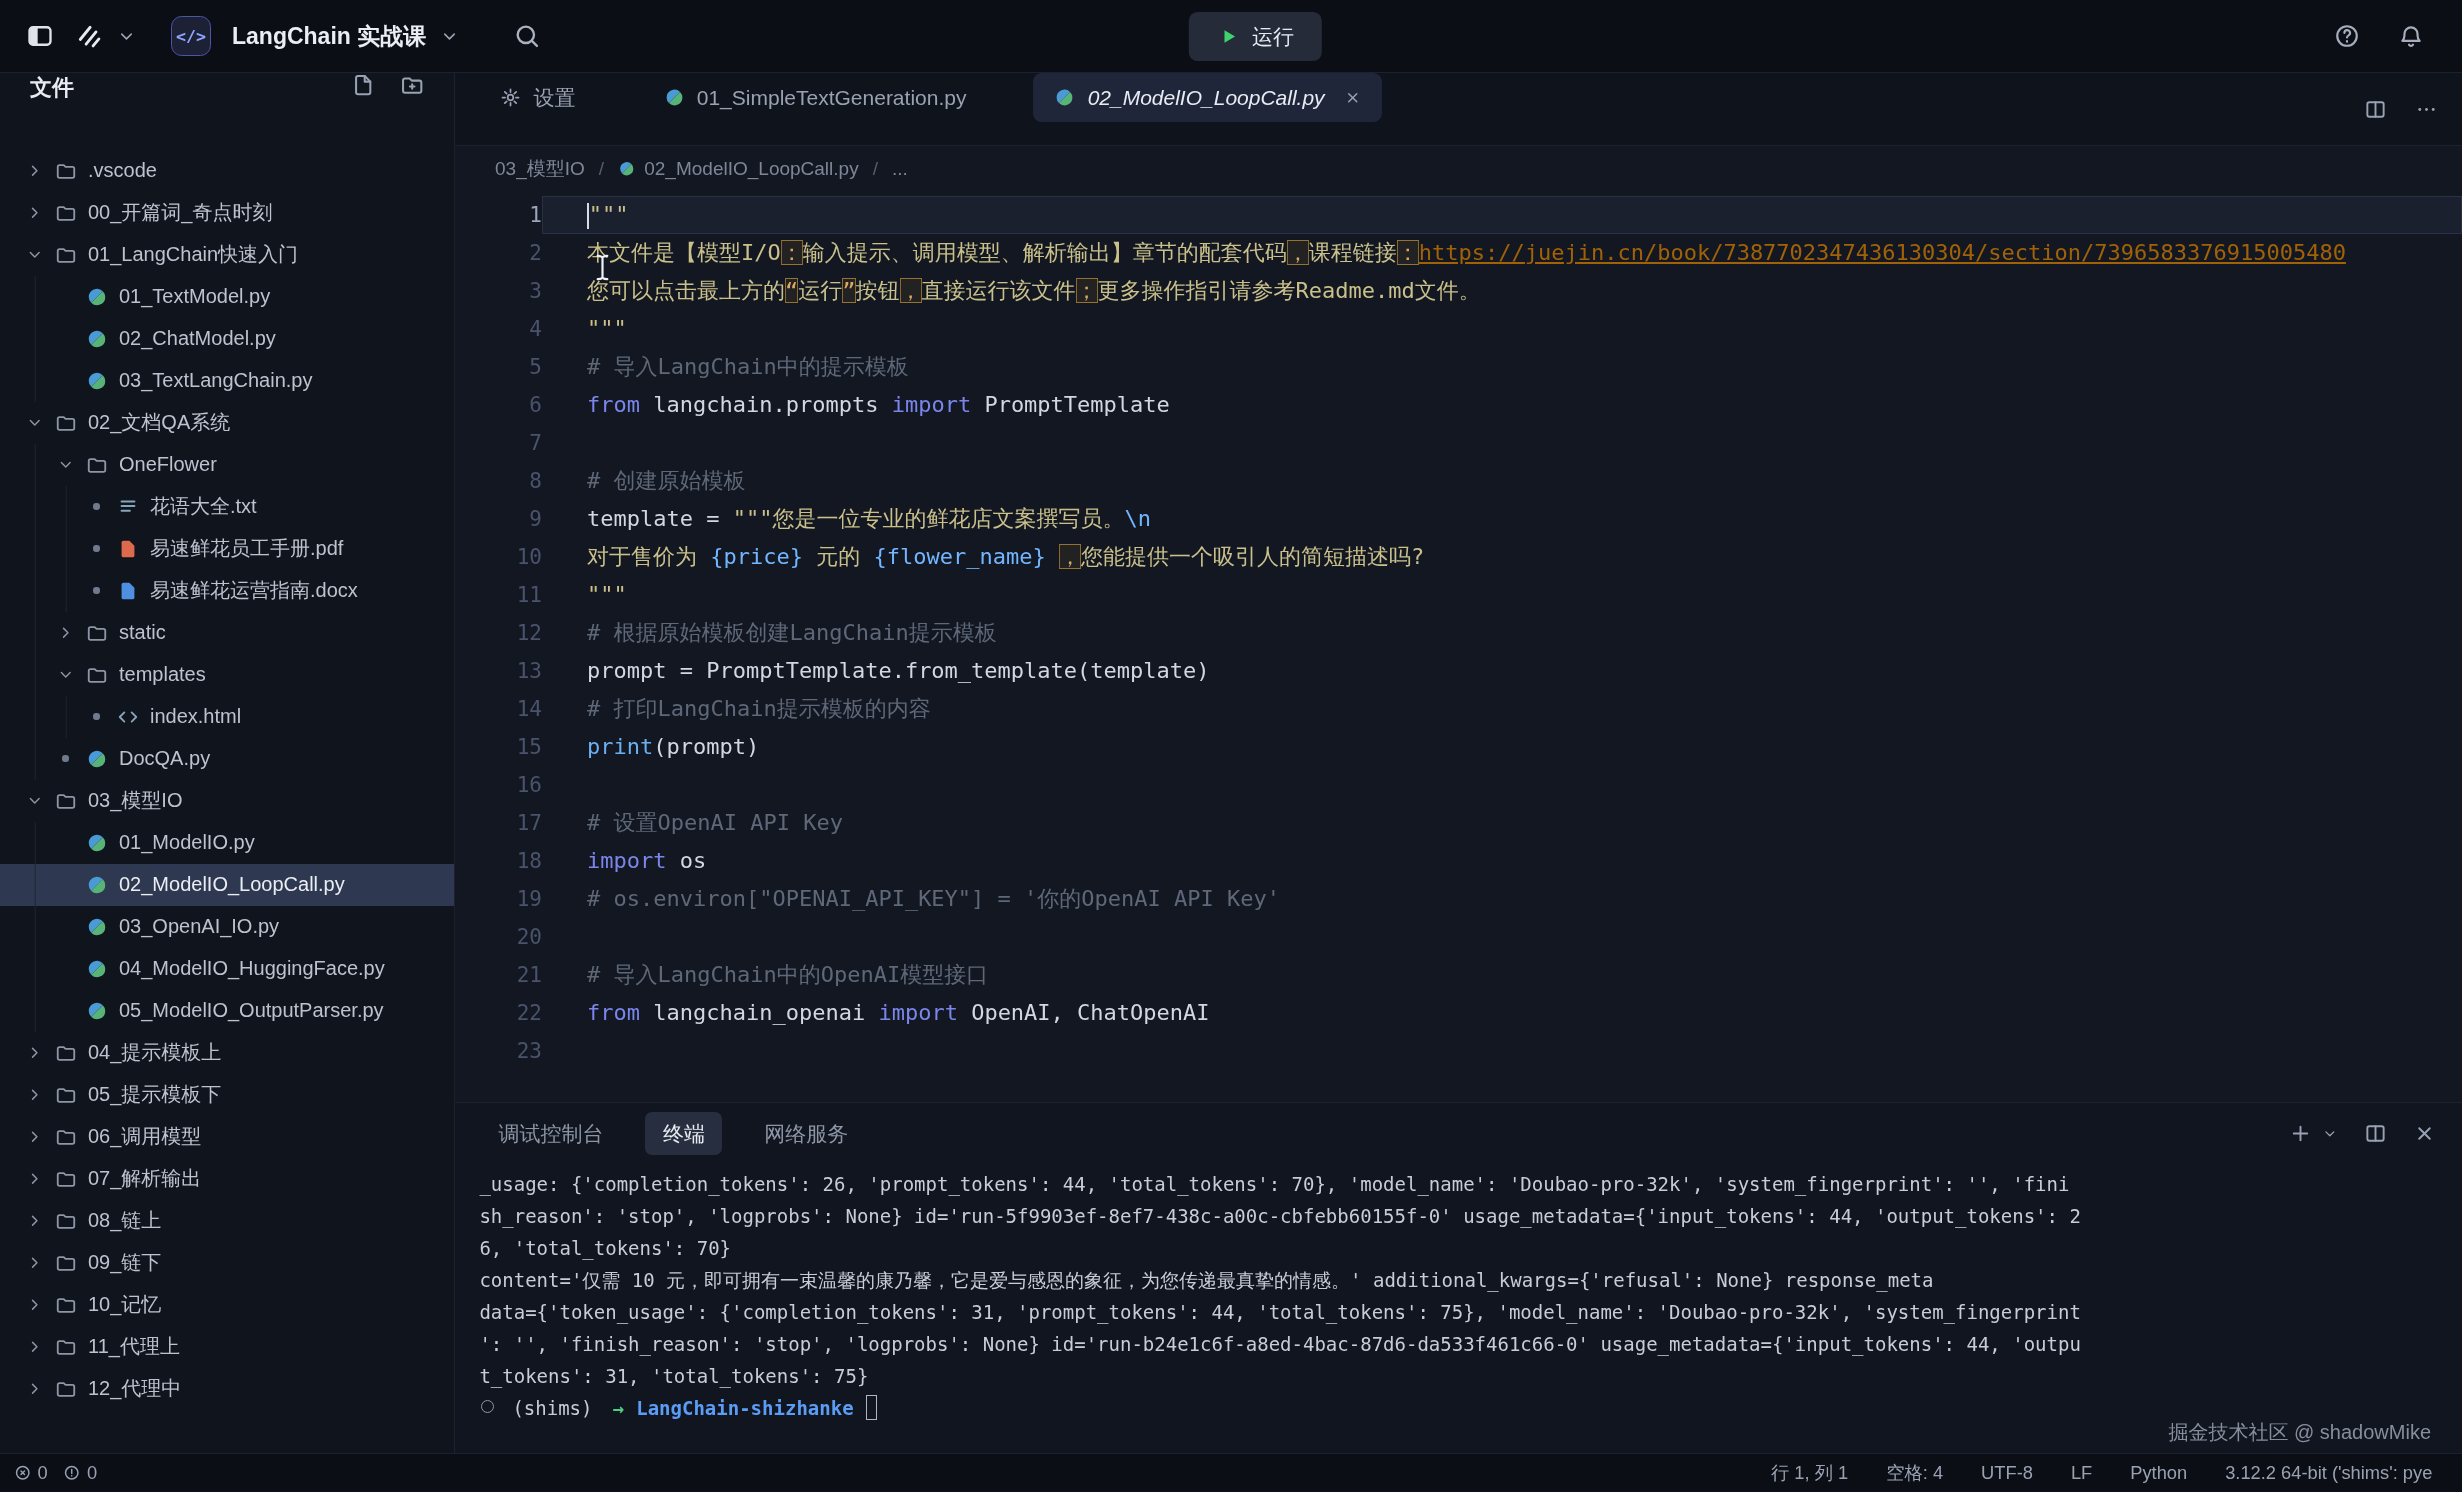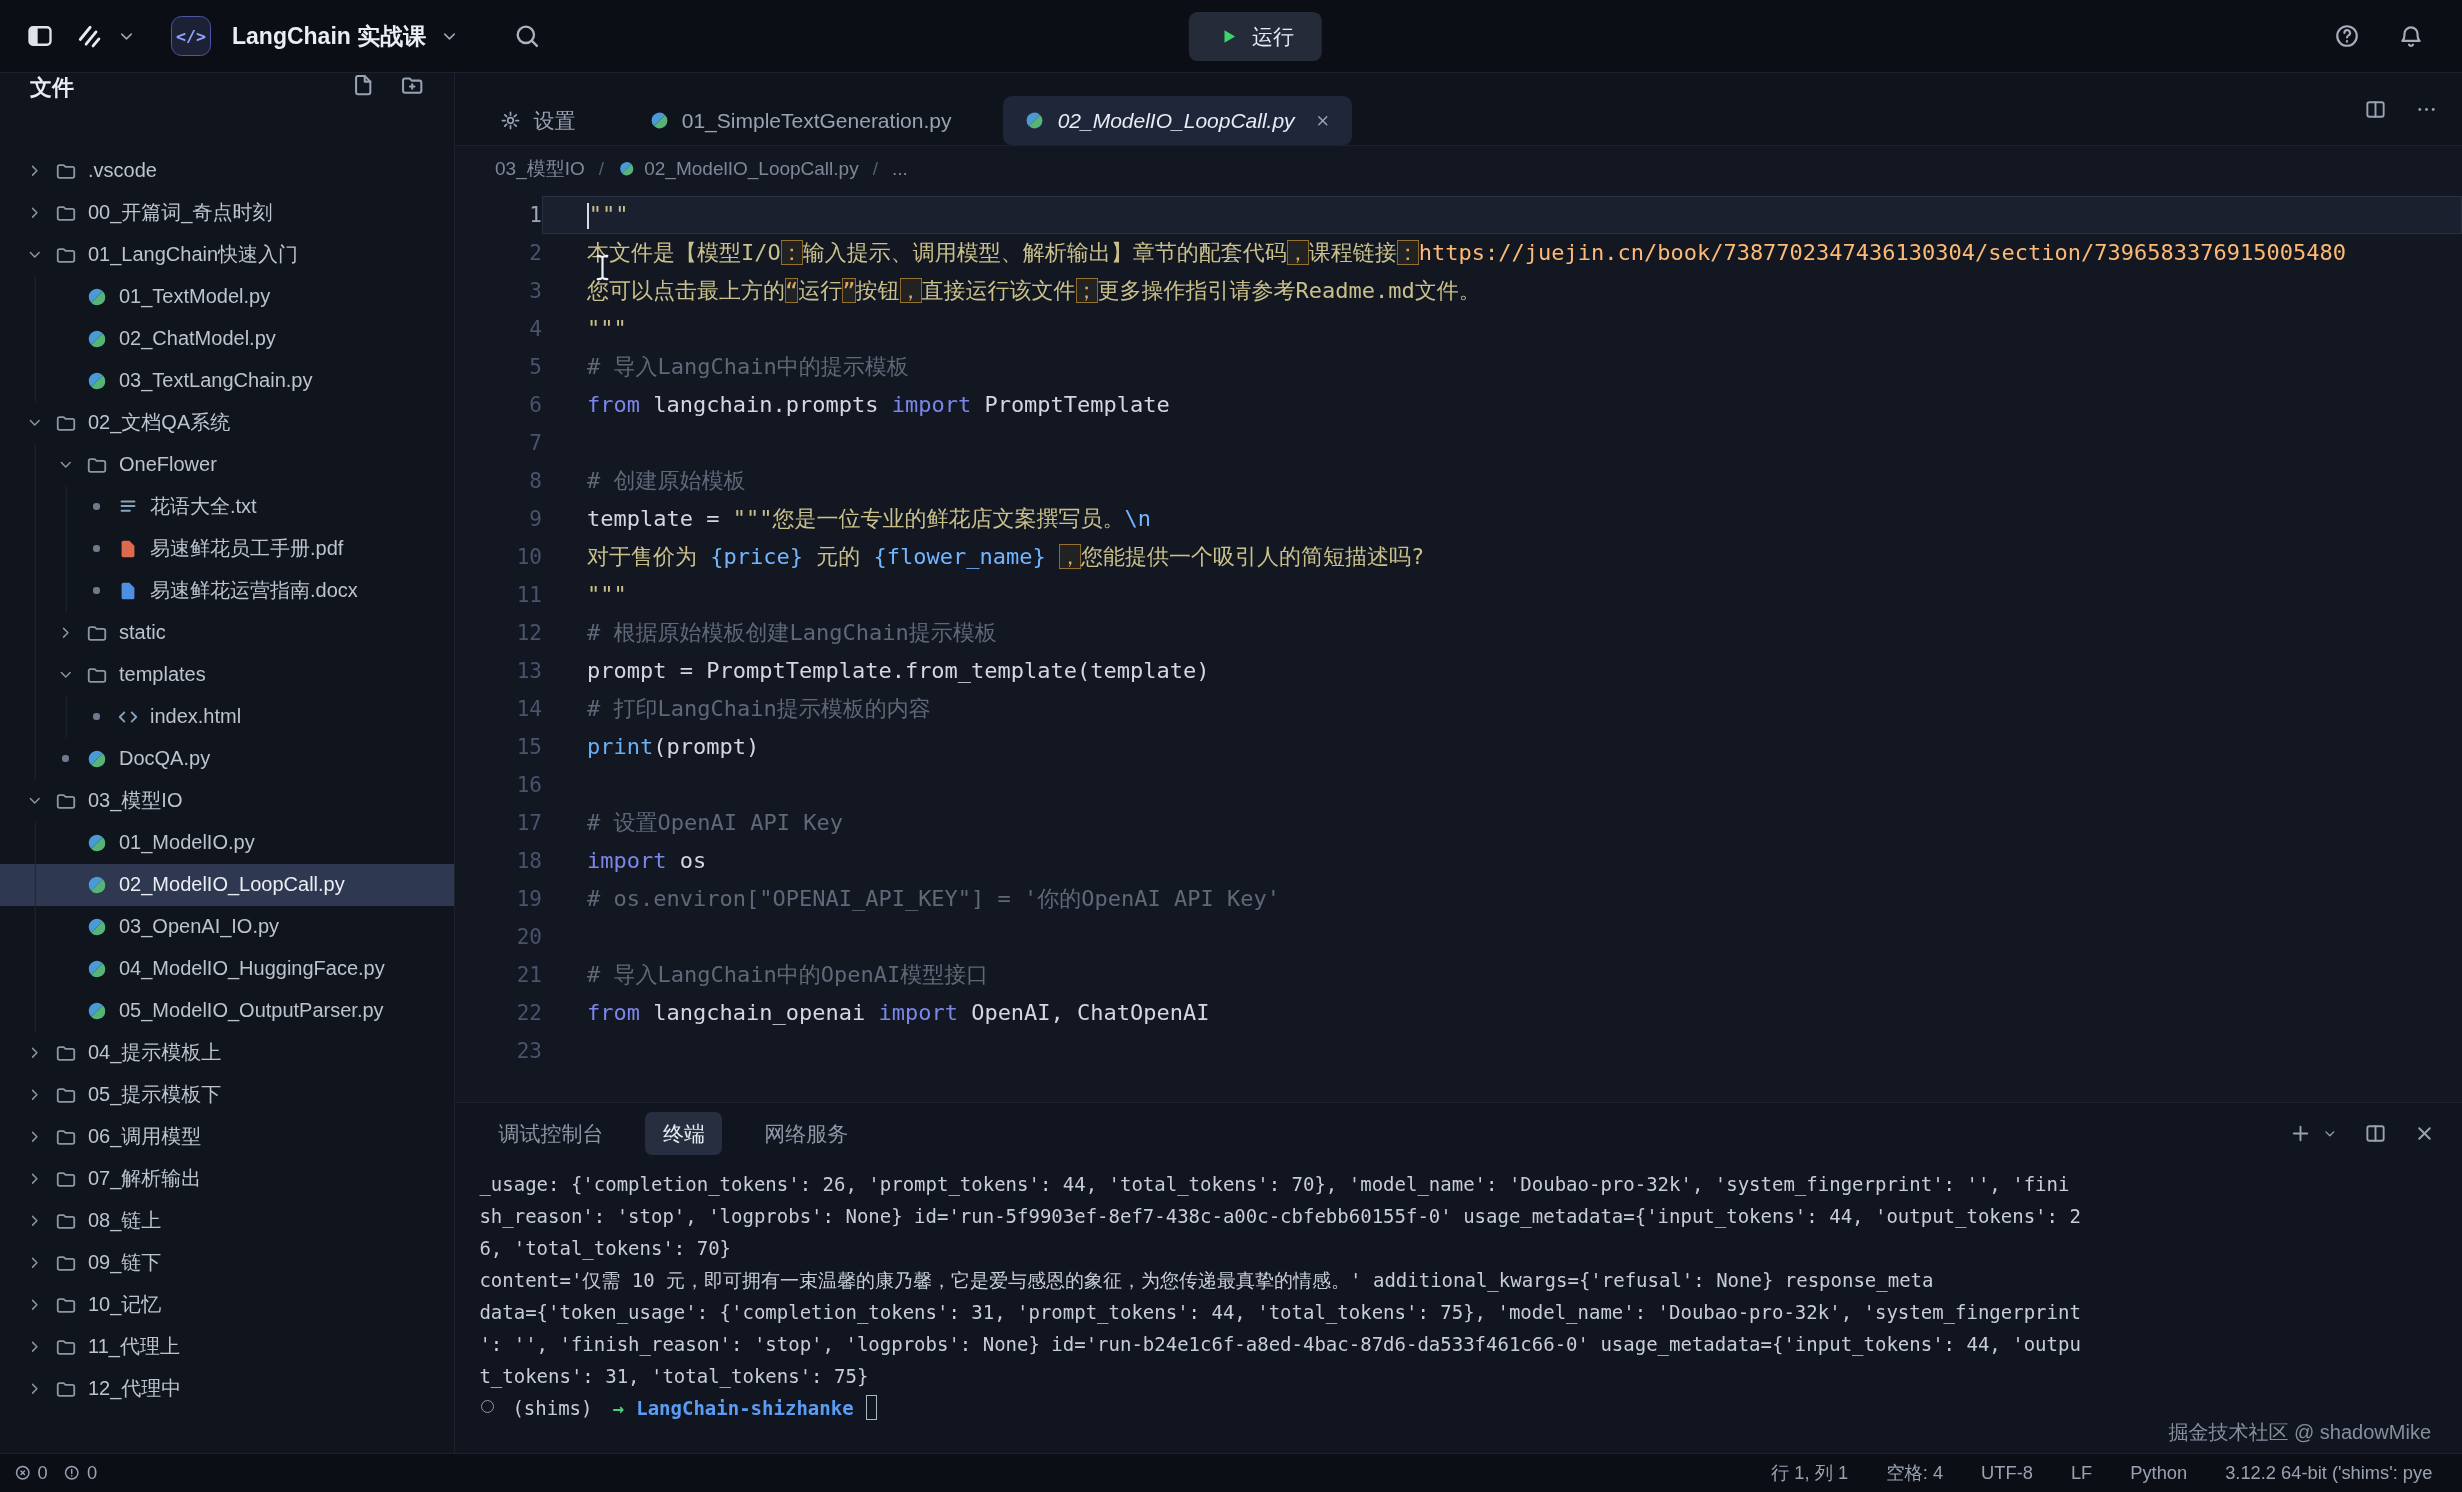--- a/index.html
+++ b/index.html
@@ -41,21 +41,21 @@
   .guide{width:31px;height:42px;border-left:0.9px solid #1f2533;transform:translateX(15.7px);flex:none}
   .tchev{width:31px;color:#8d96a7}.tchev .svg{width:17.5px;height:17.5px}
   .tpad{width:31px;flex:none;display:inline-flex;align-items:center;justify-content:center}
   .dot{width:6.1px;height:6.1px;border-radius:50%;background:#6f7a8d}
   .ticon{width:31px;color:#8d96a7}.ticon .svg{width:22px;height:22px}
   .tlabel{margin-left:7px;white-space:nowrap}
 
   
   .editor-col{flex:1;display:flex;flex-direction:column;background:#131722;min-width:0}
   .tabs-row{height:73px;display:flex;align-items:center;background:#0f131c;border-bottom:0.9px solid #1c212d;padding:0 24.4px}
-  .tabs{display:flex;align-items:flex-end;gap:31px;height:100%}
+  .tabs{display:flex;align-items:flex-start;gap:46px;height:100%}
   .tab{display:flex;align-items:center;gap:12.2px;padding:0 21px;height:49px;border-radius:8.7px;font-size:21px;
     color:#99a2b2;cursor:pointer;white-space:nowrap}
   .tab .svg{width:21px;height:21px}
   .tab.active{background:#20263a;color:#e8ecf3}
   .tab.italic .tab-label{font-style:italic}
   .tclose{color:#99a2b2;margin-left:7px}.tclose .svg{width:17.5px;height:17.5px}
   .tabs-actions{margin-left:auto;display:flex;gap:28px;color:#99a2b2}
   .tabs-actions .svg{width:23px;height:23px}
   .breadcrumb{height:45px;display:flex;align-items:center;padding:0 40px;font-size:19px;color:#7e8798;gap:14px}
   .bc-item{display:inline-flex;align-items:center;gap:8.7px;cursor:pointer}
@@ -63,21 +63,21 @@
   .bc-sep{color:#555d6e}
 
   .code{flex:1;font-family:"DejaVu Sans Mono",monospace;font-size:22px;padding-top:5.2px;overflow:hidden;position:relative}
   .ln{display:flex;height:38px;line-height:38px}
   .num{width:87px;text-align:right;color:#49536b;flex:none;font-size:21px}
   .ln.cur .num{color:#9aa4ba}
   .lc{flex:1;min-width:0;padding-left:45px;white-space:pre}
   .ln.cur .lc{background:rgba(120,140,190,.08);box-shadow:inset 0 0 0 0.9px #2a3145}
   .lc .pl{color:#d2d7e1}.lc .str{color:#c9c08b}.lc .cmt{color:#5e6878}.lc .kw{color:#7a86ea}
   .lc .fn{color:#6ab0f3}.lc .var{color:#72b6ff}.lc .esc{color:#72b6ff}
-  .lc .lnk{color:#fdba74;}
+  .lc .lnk{color:#a16207;text-decoration:underline}
   .lc .box{color:#d9a965;box-shadow:inset 0 0 0 0.9px #96712f;background:rgba(150,113,47,.12)}
   .caret{display:inline-block;width:1.7px;height:26px;background:#d7dce6;vertical-align:middle}
 
   
   .panel{height:351px;border-top:0.9px solid #1c212d;background:#11151f;position:relative;display:flex;flex-direction:column}
   .panel-header{height:61px;display:flex;align-items:center;padding:0 26px;gap:12px}
   .ptab{font-size:21px;color:#8d96a7;cursor:pointer;padding:7.9px 17.5px;border-radius:7px;white-space:nowrap}
   .ptab.active{background:#272e3f;color:#e9edf3}
   .panel-actions{margin-left:auto;display:flex;align-items:center;gap:26px;color:#99a2b2}
   .panel-actions .svg{width:23px;height:23px}

